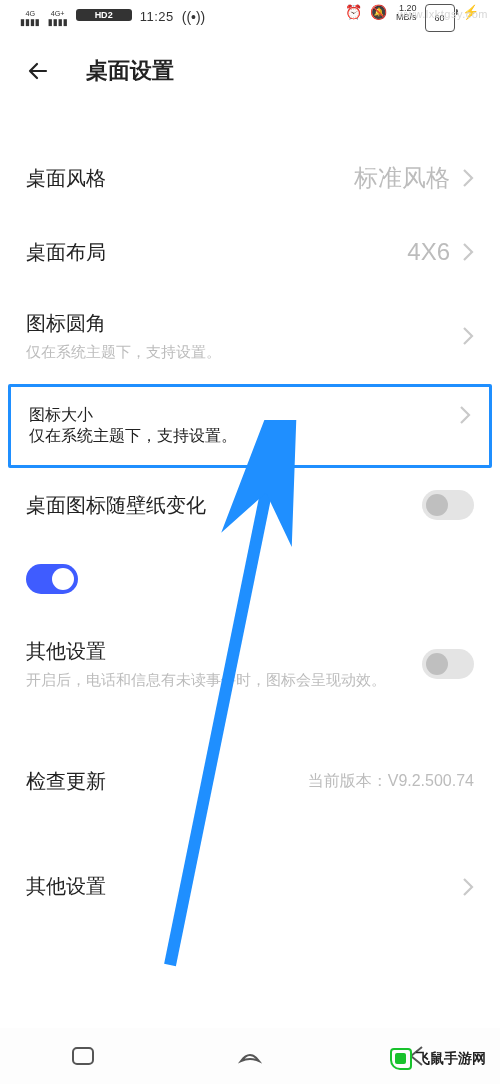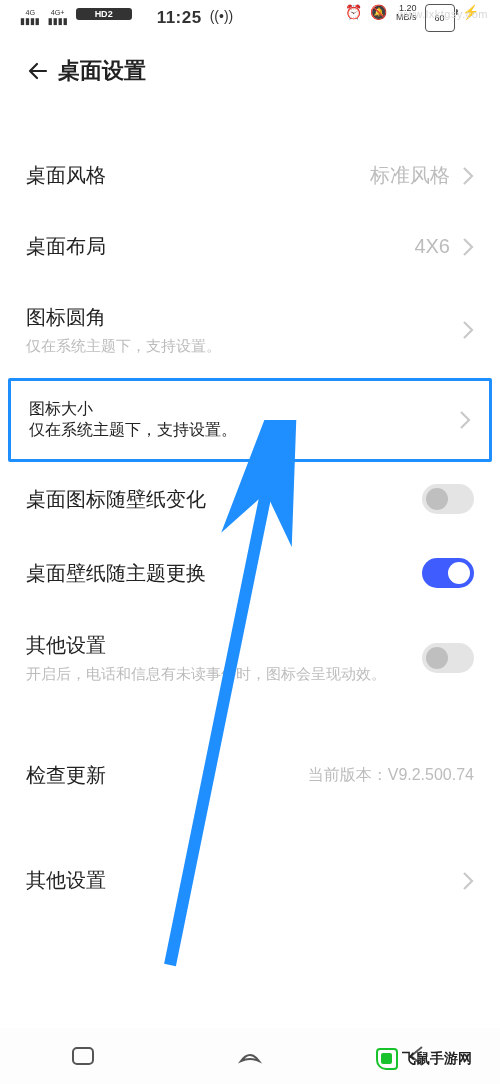--- a/index.html
+++ b/index.html
@@ -4,59 +4,59 @@
 <style>
   * { margin: 0; padding: 0; box-sizing: border-box; }
   html, body { width: 500px; height: 1084px; font-family: -apple-system, "Helvetica Neue", Arial, sans-serif; background: #ffffff; color: #222; position: relative; overflow: hidden; }
 
   
   .status-bar { height: 36px; display: flex; align-items: center; justify-content: space-between; padding: 0 20px; font-size: 14px; font-weight: 500; color: #333; }
   .status-left, .status-right { display: flex; align-items: flex-start; gap: 8px; }
   .sig { font-size: 9px; line-height: 9px; display:flex; flex-direction:column; align-items:center;}
   .sig small{font-size:8px; transform:scale(.9);}
   .hd-badge { background:#333; color:#fff; font-size:9px; padding:1px 19px; border-radius:3px; font-weight:700;}
-  .time { font-size: 17px; font-weight:700; letter-spacing:.5px;margin-left:17px;}
+  .time { font-size: 13px; font-weight:400; letter-spacing:.5px;}
   .speed { font-size:9px; line-height:9px; text-align:right;}
   .battery { border:1.5px solid #555; border-radius:4px; width:30px; height:28px; position:relative; font-size:9px; display:flex; align-items:center; justify-content:center;}
   .battery::after{content:""; position:absolute; right:-4px; top:4px; width:2px; height:6px; background:#555; border-radius:0 2px 2px 0;}
 
   
-  .title-bar { display:flex; align-items:center; gap: 8px; padding: 20px 20px 20px 26px; }
+  .title-bar { display:flex; align-items:center; gap: 36px; padding: 20px 20px 20px 26px; }
   .back-arrow { width:24px; height:24px; }
   .title-bar h1 { font-size: 22px; font-weight:600; }
 
   
   .list { padding: 0 0 0 0; }
   .item { padding: 22px 26px; display:flex; align-items:center; justify-content:flex-start; gap:12px; position:relative; }
   .item .left { flex:1; }
   .item .label { font-size: 20px; color:#222; }
   .item .sub { font-size: 15px; color:#bcbcbc; margin-top:6px; }
-  .item .value { font-size: 20px; color:#bcbcbc; }
+  .item .value { font-size: 24px; color:#bcbcbc; }
   .chevron { width:12px; height:20px; flex-shrink:0; }
   .chevron path { stroke:#c9c9c9; stroke-width:2.2; fill:none; }
   .toggle { width:52px; height:30px; border-radius:15px; background:#e4e4e4; position:relative; flex-shrink:0;}
   .toggle .knob { position:absolute; width:22px; height:22px; background:#bfbfbf; border-radius:50%; top:4px; left:4px; transition:none;}
   .toggle.on { background:#3f5cff; }
   .toggle.on .knob { left:26px; background:#fff; }
 
   .highlight { border:3px solid #1f8fff; margin:0 8px; border-radius:2px; padding: 18px 18px;}
-  .highlight .item-inner{display:flex; align-items:center; justify-content:space-between; gap:12px;}
+  .highlight .item-inner{display:flex; justify-content:space-between; gap:12px;}
 
   .section-gap { height: 34px; }
 
   
   .navbar { position:absolute; bottom:0; left:0; right:0; height:56px; display:flex; align-items:center; justify-content:space-around; background:#fdfdfd;}
   .nav-shape { width:26px; height:26px; }
 
   
   .arrow-svg { position:absolute; top:420px; left:110px; width:210px; height:560px; pointer-events:none; z-index:5;}
 
   
   .wm1 { position:absolute; top:8px; right:12px; font-size:11px; color:#d7d7d7; letter-spacing:.5px; z-index:1; pointer-events:none;}
-  .wm2 { position:absolute; bottom:14px; right:28px; display:flex; align-items:center; gap:4px; font-size:14px; color:#222; font-weight:600; z-index:6;}
+  .wm2 { position:absolute; bottom:14px; right:14px; display:flex; align-items:center; gap:4px; font-size:14px; color:#222; font-weight:600; z-index:6;}
   .wm2 .logo { width:22px; height:22px; border:2.5px solid #18c22c; border-radius:4px 4px 4px 10px; position:relative;}
   .wm2 .logo::before{content:""; position:absolute; left:3px; top:3px; width:11px; height:11px; background:#18c22c; border-radius:2px;}
 </style>
 </head>
 <body>
 
 <div class="wm1">www.lxktgsy.com</div>
 
 <div class="status-bar">
   <div class="status-left">
@@ -143,23 +143,20 @@
   <div class="item">
     <div class="left">
         <div class="label">桌面图标随壁纸变化</div>
       </div>
     <div class="toggle">
         <div class="knob"></div>
       </div>
   </div>
 
   <div class="item">
-    <div class="left">
-        <div class="label">桌面壁纸随主题更换</div>
-      </div>
     <div class="toggle on">
         <div class="knob"></div>
       </div>
   </div>
 
   <div class="item">
     <div class="left">
       <div class="label">其他设置</div>
       <div class="sub">开启后，电话和信息有未读事件时，图标会呈现动效。</div>
     </div>

